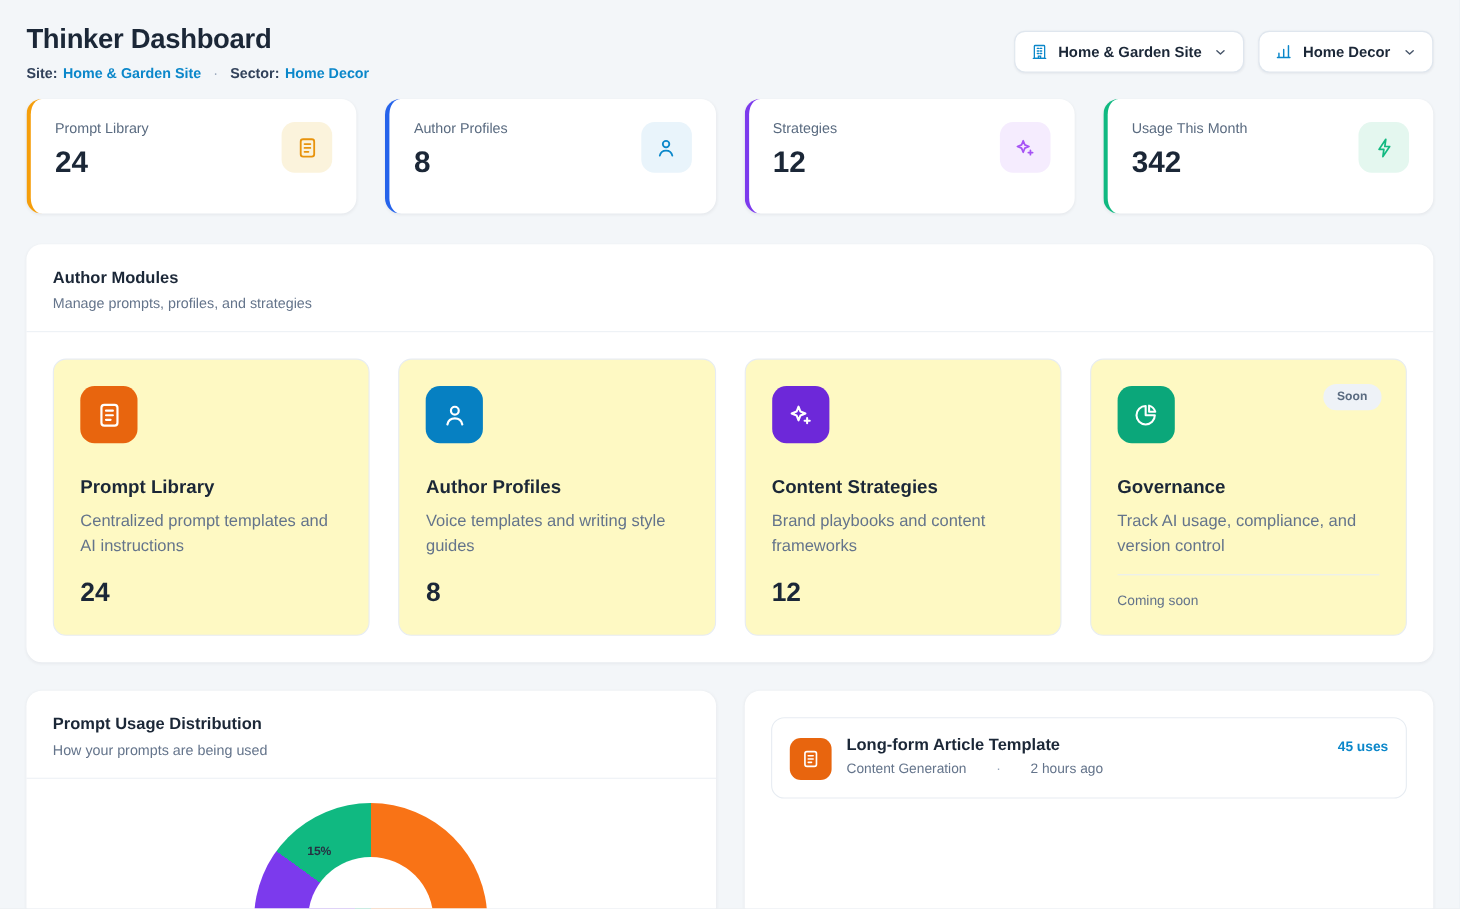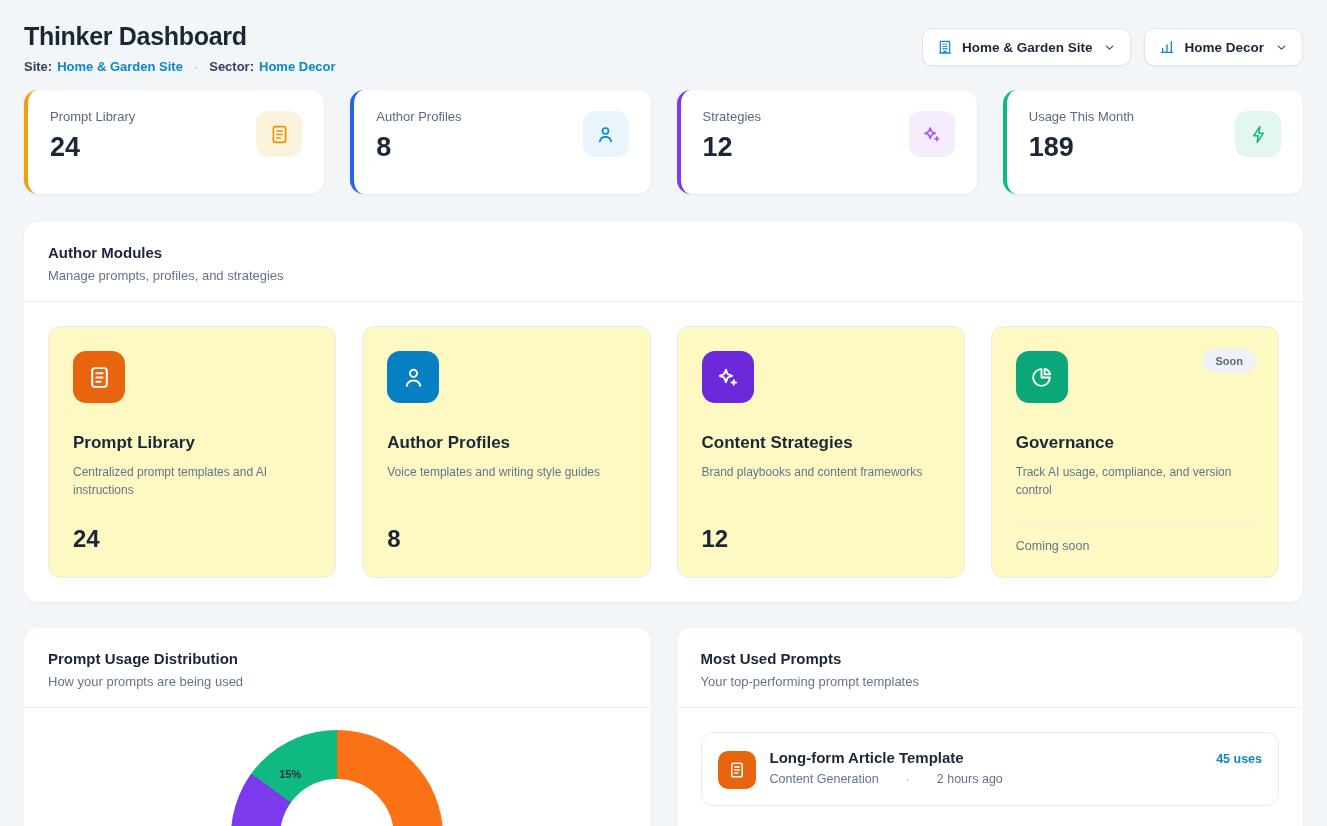--- a/index.html
+++ b/index.html
@@ -52,21 +52,21 @@
   .modules-grid { display:grid; grid-template-columns:repeat(4,1fr); gap:26px; padding:24px; }
   .module-card {
     border:1px solid #e7ecf2; border-radius:12px; padding:24px; min-height:252px;
     display:flex; flex-direction:column; position:relative; background:#fef9c3; cursor:pointer;
   }
   .module-icon { width:52px; height:52px; border-radius:13px; display:flex; align-items:center; justify-content:center; color:#fff; }
   .module-icon svg { width:25px; height:25px; }
   .bg-orange { background:#e8650e; } .bg-blue { background:#0680c2; }
   .bg-purple { background:#6d28d9; } .bg-green { background:#0ba77a; }
   .module-title { font-size:17px; font-weight:800; margin-top:30px; color:#1b2737; }
-  .module-desc { font-size:12px; color:#64748b; margin-top:10px; line-height:1.5; max-width:250px; }
+  .module-desc { font-size:15px; color:#64748b; margin-top:10px; line-height:1.5; max-width:250px; }
   .module-value { font-size:24px; font-weight:800; margin-top:auto; color:#1b2737; }
   .soon-badge { position:absolute; top:22px; right:22px; background:#eef2f7; color:#5a6b80; font-size:11px; font-weight:700; border-radius:999px; padding:6px 13px; }
   .module-footer { margin-top:auto; border-top:1px solid #e9eef4; padding-top:16px; font-size:12.5px; color:#64748b; }
 
   
   .bottom-grid { display:grid; grid-template-columns:1fr 1fr; gap:26px; margin-top:26px; }
   .panel { background:#fff; border-radius:14px; box-shadow:0 1px 3px rgba(16,24,40,.05); }
   .panel-body { padding:24px; }
 
   .chart-body { position:relative; height:240px; padding:0; }
@@ -166,21 +166,21 @@
         <svg viewBox="0 0 24 24" fill="none" stroke="currentColor" stroke-width="1.8" stroke-linejoin="round" stroke-linecap="round">
           <path d="M10.5 4.5l1.7 4.3 4.3 1.7-4.3 1.7-1.7 4.3-1.7-4.3-4.3-1.7 4.3-1.7z"></path>
           <path d="M18 14.5v4.5M15.8 16.8h4.5"></path>
         </svg>
       </div>
     </div>
 
     <div class="stat-card acc-green">
       <div>
         <div class="stat-label">Usage This Month</div>
-        <div class="stat-value">189</div>
+        <div class="stat-value">342</div>
       </div>
       <div class="stat-icon">
         <svg viewBox="0 0 24 24" fill="none" stroke="currentColor" stroke-width="1.8" stroke-linejoin="round">
           <path d="M13.5 3L6.5 13.5h5L10.5 21l7-10.5h-5z"></path>
         </svg>
       </div>
     </div>
 
   </section>
 
@@ -250,24 +250,20 @@
         <h2 class="section-title">Prompt Usage Distribution</h2>
         <p class="section-sub">How your prompts are being used</p>
       </div>
       <div class="panel-body chart-body">
         <div class="donut" style="background: conic-gradient(rgb(249, 115, 22) 0%, rgb(249, 115, 22) 42%, rgb(59, 130, 246) 42%, rgb(59, 130, 246) 75%, rgb(124, 58, 237) 75%, rgb(124, 58, 237) 85%, rgb(16, 185, 129) 85%, rgb(16, 185, 129) 100%);"></div>
         <span class="donut-label">15%</span>
       </div>
     </div>
 
     <div class="panel">
-      <div class="section-head">
-        <h2 class="section-title">Most Used Prompts</h2>
-        <p class="section-sub">Your top-performing prompt templates</p>
-      </div>
       <div class="panel-body">
         <div class="prompt-item">
           <div class="prompt-icon">
             <svg viewBox="0 0 24 24" fill="none" stroke="currentColor" stroke-width="2" stroke-linecap="round" stroke-linejoin="round">
               <rect x="5" y="3" width="14" height="18" rx="2.5"></rect>
                 <path d="M9 8h6M9 12h6M9 16h4"></path>
             </svg>
           </div>
           <div>
             <div class="prompt-title">Long-form Article Template</div>

